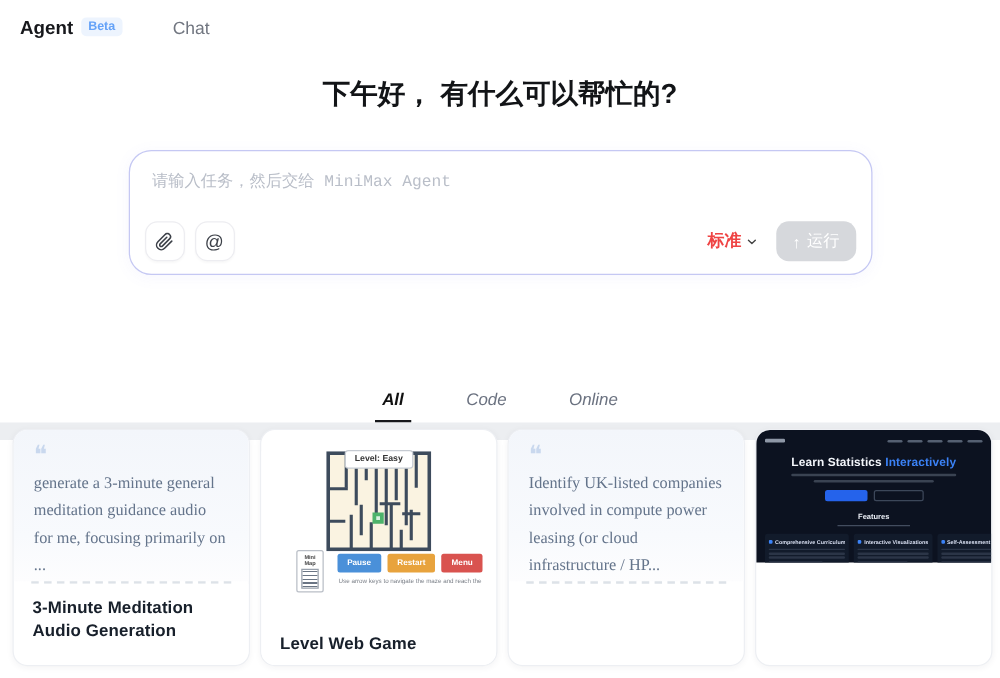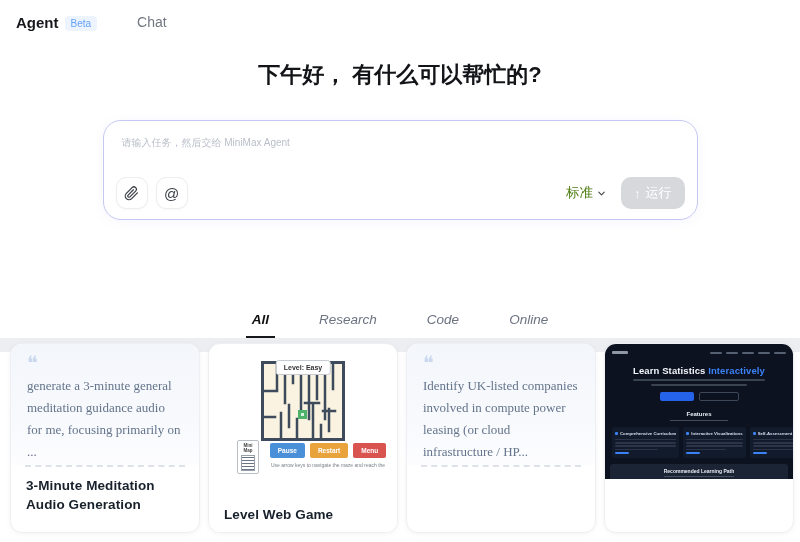--- a/index.html
+++ b/index.html
@@ -8,53 +8,53 @@
     font-family: "Liberation Sans", sans-serif;
     background: #ffffff;
     position: relative;
     color: #1a1a1a;
   }
 
   
   .header { display: flex; align-items: center; padding: 10px 16px 0 16px; height: 34px; }
   .brand { font-size: 15px; font-weight: 700; color: #17181c; }
   .beta-badge {
-    margin-left: 6px; font-size: 10px; font-weight: 400; color: #64a2f8;
+    margin-left: 6px; font-size: 10px; font-weight: 700; color: #64a2f8;
     background: #edf4fe; border-radius: 4px; padding: 2px 6px;
   }
   .chat-tab { margin-left: 40px; font-size: 14px; font-weight: 500; color: #717680; cursor: pointer; }
 
   
   .greeting { text-align: center; margin-top: 26px; font-size: 22px; font-weight: 700; color: #121417; }
 
   
   .composer {
     width: 595px; height: 100px; margin: 30px auto 0 auto; position: relative;
     border: 1px solid #c5c8f3; border-radius: 18px; background: #fff;
     box-shadow: 0 2px 12px rgba(120,120,230,0.06);
   }
   .composer textarea {
     width: 100%; height: 52px; border: none; outline: none; resize: none;
-    background: transparent; padding: 15px 18px; font-size: 10px;
-    font-family: Liberation Sans, sans-serif; color: #000000;
+    background: transparent; padding: 15px 18px; font-size: 13px;
+    font-family: Liberation Mono, monospace; color: #000000;
   }
   .composer textarea::placeholder { color: #b9bec8; }
   .composer-bottom {
     position: absolute; left: 12px; right: 12px; bottom: 10px;
     display: flex; align-items: center; justify-content: space-between;
   }
   .composer-left { display: flex; gap: 8px; }
   .tool-btn {
     width: 32px; height: 32px; border: 1px solid #ededf1; border-radius: 10px;
     background: #fff; display: flex; align-items: center; justify-content: center;
     box-shadow: 0 1px 2px rgba(0,0,0,0.03); cursor: pointer;
     font-size: 15px; color: #3c4048;
   }
   .composer-right { display: flex; align-items: center; gap: 14px; }
-  .mode-select { display: flex; align-items: center; gap: 3px; font-size: 13.5px; font-weight: 400; color: #4d7c0f; cursor: pointer; }
+  .mode-select { display: flex; align-items: center; gap: 3px; font-size: 13.5px; font-weight: 700; color: #ef4444; cursor: pointer; }
   .run-btn {
     display: flex; align-items: center; gap: 5px; background: #d6d8dc; color: #ffffff;
     border: none; border-radius: 10px; padding: 7px 13px; font-size: 13px; font-weight: 500;
     font-family: "Liberation Sans", sans-serif; cursor: default;
   }
 
   
   .tabs { display: flex; justify-content: center; gap: 38px; margin-top: 88px; }
   .tab { font-size: 13.5px; color: #6b7280; font-weight: 500; padding: 4px 6px 9px 6px; cursor: pointer; font-style: italic; }
   .tab.active { color: #111; font-weight: 700; border-bottom: 2px solid #17181c; }
@@ -105,21 +105,21 @@
   }
   .maze-controls { flex: 1; text-align: center; }
   .maze-buttons { display: flex; justify-content: center; gap: 5px; }
   .mini-btn { border: none; border-radius: 2px; color: #fff; font-size: 6.5px; font-weight: 600; padding: 4px 8px; font-family: "Liberation Sans", sans-serif; }
   .mini-btn.pause { background: #4a90d9; }
   .mini-btn.restart { background: #e8a33d; }
   .mini-btn.menu { background: #d9534f; }
   .maze-caption { font-size: 5px; color: #7a7f87; margin-top: 4px; }
 
   
-  .stats-preview { height: 135px; background: #0c1220; padding: 5px 7px; overflow: hidden; }
+  .stats-preview { height: 106px; background: #0c1220; padding: 5px 7px; overflow: hidden; }
   .stats-nav { display: flex; justify-content: space-between; align-items: center; height: 7px; }
   .stats-logo-bar { width: 16px; height: 2.5px; background: #8e97a6; border-radius: 1px; }
   .stats-nav-links { display: flex; gap: 4px; }
   .stats-nav-links span { display: block; width: 12px; height: 2px; background: #556072; border-radius: 1px; }
   .stats-hero-title { text-align: center; margin-top: 9px; font-size: 9.5px; font-weight: 700; color: #f2f5fa; letter-spacing: 0.1px; }
   .stats-hero-title .accent { color: #3b82f6; }
   .stats-sub-bar { height: 2px; background: #3a4352; border-radius: 1px; margin: 3px auto 0 auto; }
   .stats-btn-row { display: flex; justify-content: center; gap: 5px; margin-top: 6px; }
   .stats-btn-primary { width: 34px; height: 9px; border-radius: 2px; background: #2563eb; }
   .stats-btn-secondary { width: 40px; height: 9px; border-radius: 2px; border: 1px solid #3c4759; background: transparent; }
@@ -134,21 +134,21 @@
   .stats-col-lines i.short { width: 70%; }
   .stats-col-link { width: 14px; height: 1.6px; background: #3b82f6; border-radius: 1px; margin-top: 2px; }
   .stats-path-panel { margin: 6px -2px 0 -2px; background: #1b2434; border-radius: 3px 3px 0 0; padding: 4px 6px 6px 6px; }
   .stats-path-title { text-align: center; font-size: 5px; font-weight: 700; color: #e8ecf3; }
   .stats-path-sub { width: 70px; height: 1.3px; background: #455062; margin: 2.5px auto 0 auto; }
 </style>
 </head>
 <body>
 
 <div class="header">
-  <div style="display:flex;align-items:flex-end;">
+  <div style="display:flex;align-items:flex-start;">
     <span class="brand">Agent</span>
     <span class="beta-badge">Beta</span>
   </div>
   <span class="chat-tab">Chat</span>
 </div>
 
 <div class="greeting">下午好， 有什么可以帮忙的?</div>
 
 <div class="composer">
   <textarea placeholder="请输入任务，然后交给 MiniMax Agent" style=""></textarea>
@@ -177,21 +177,20 @@
       <button class="run-btn">
         <span>↑</span>
         <span>运行</span>
       </button>
     </div>
   </div>
 </div>
 
 <div class="tabs">
   <span class="tab active">All</span>
-  <span class="tab">Research</span>
   <span class="tab">Code</span>
   <span class="tab">Online</span>
 </div>
 
 <div class="bottom-strip"></div>
 
 <div class="cards">
 
   <div class="card">
     <div class="quote-area">

